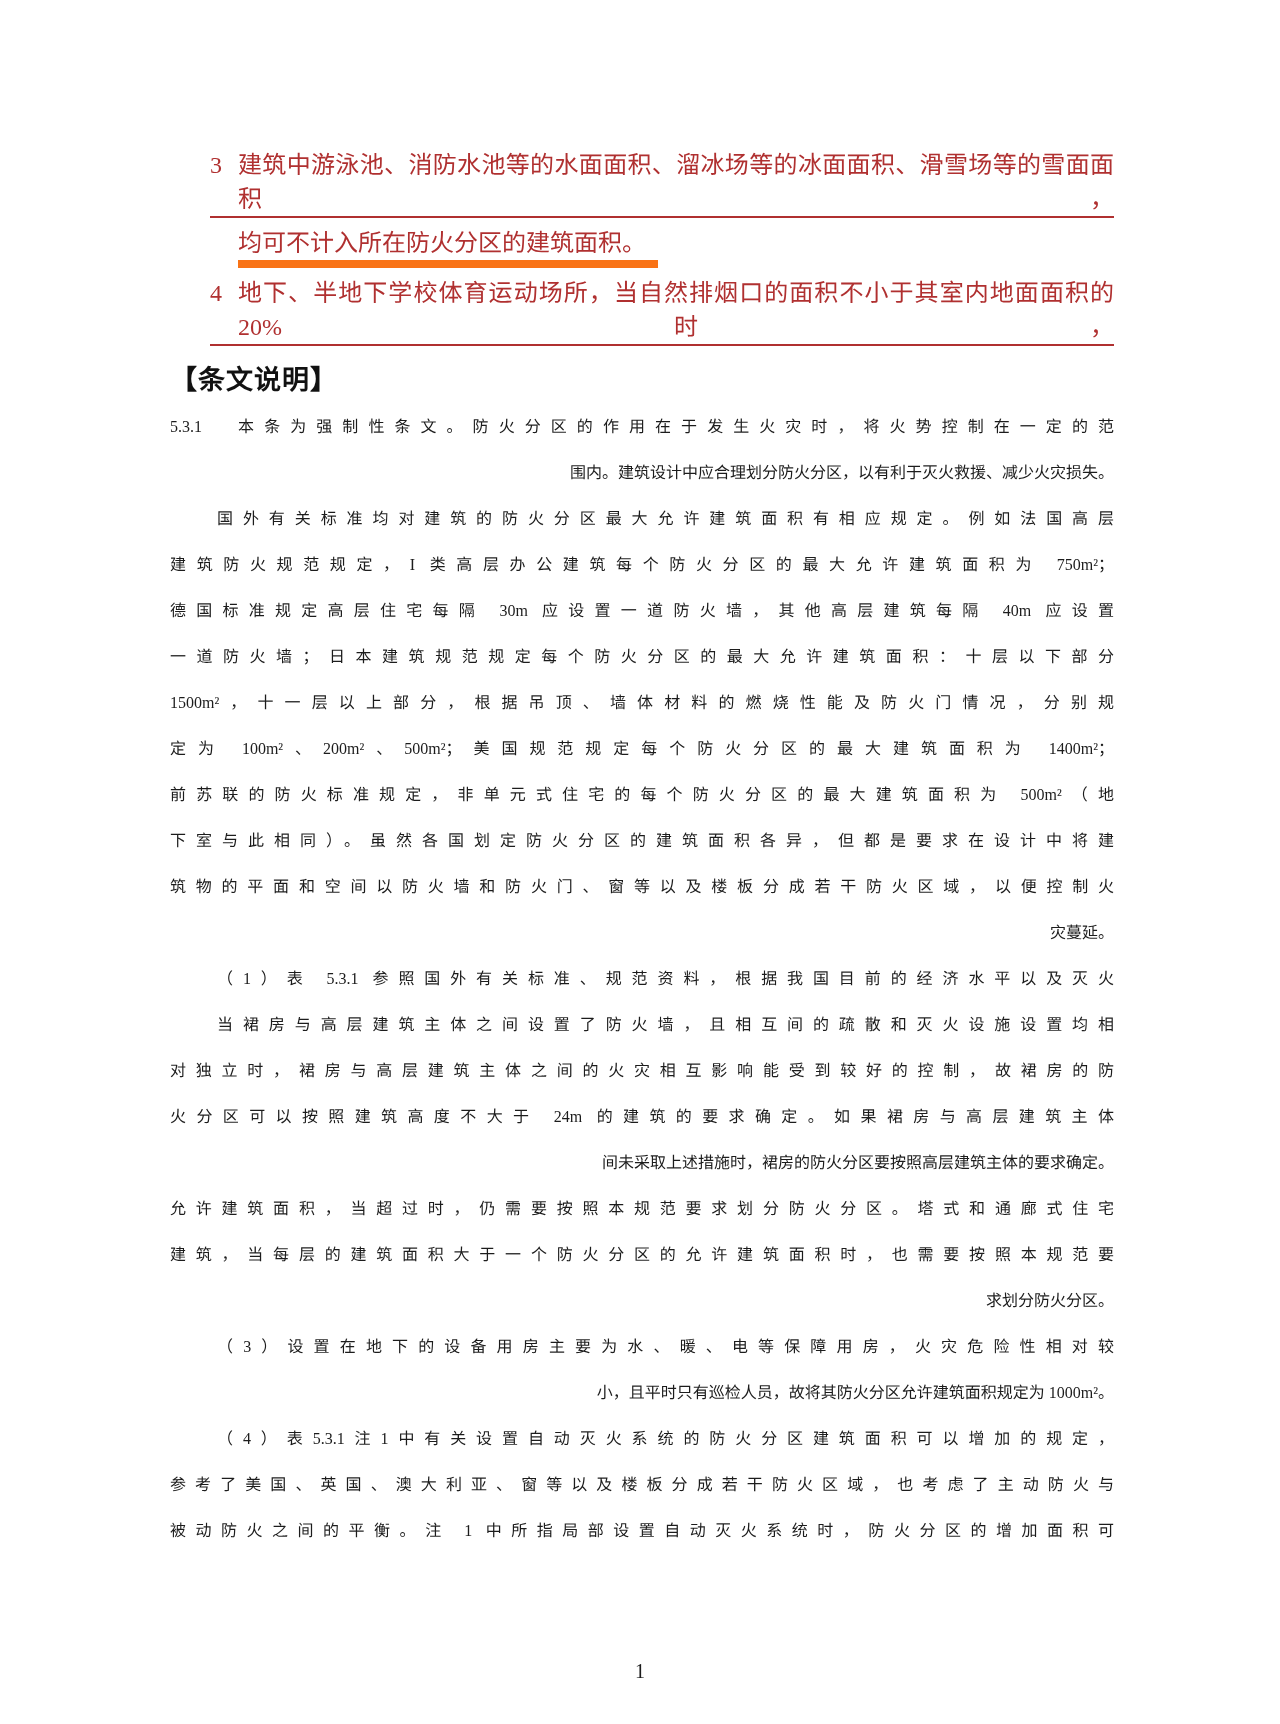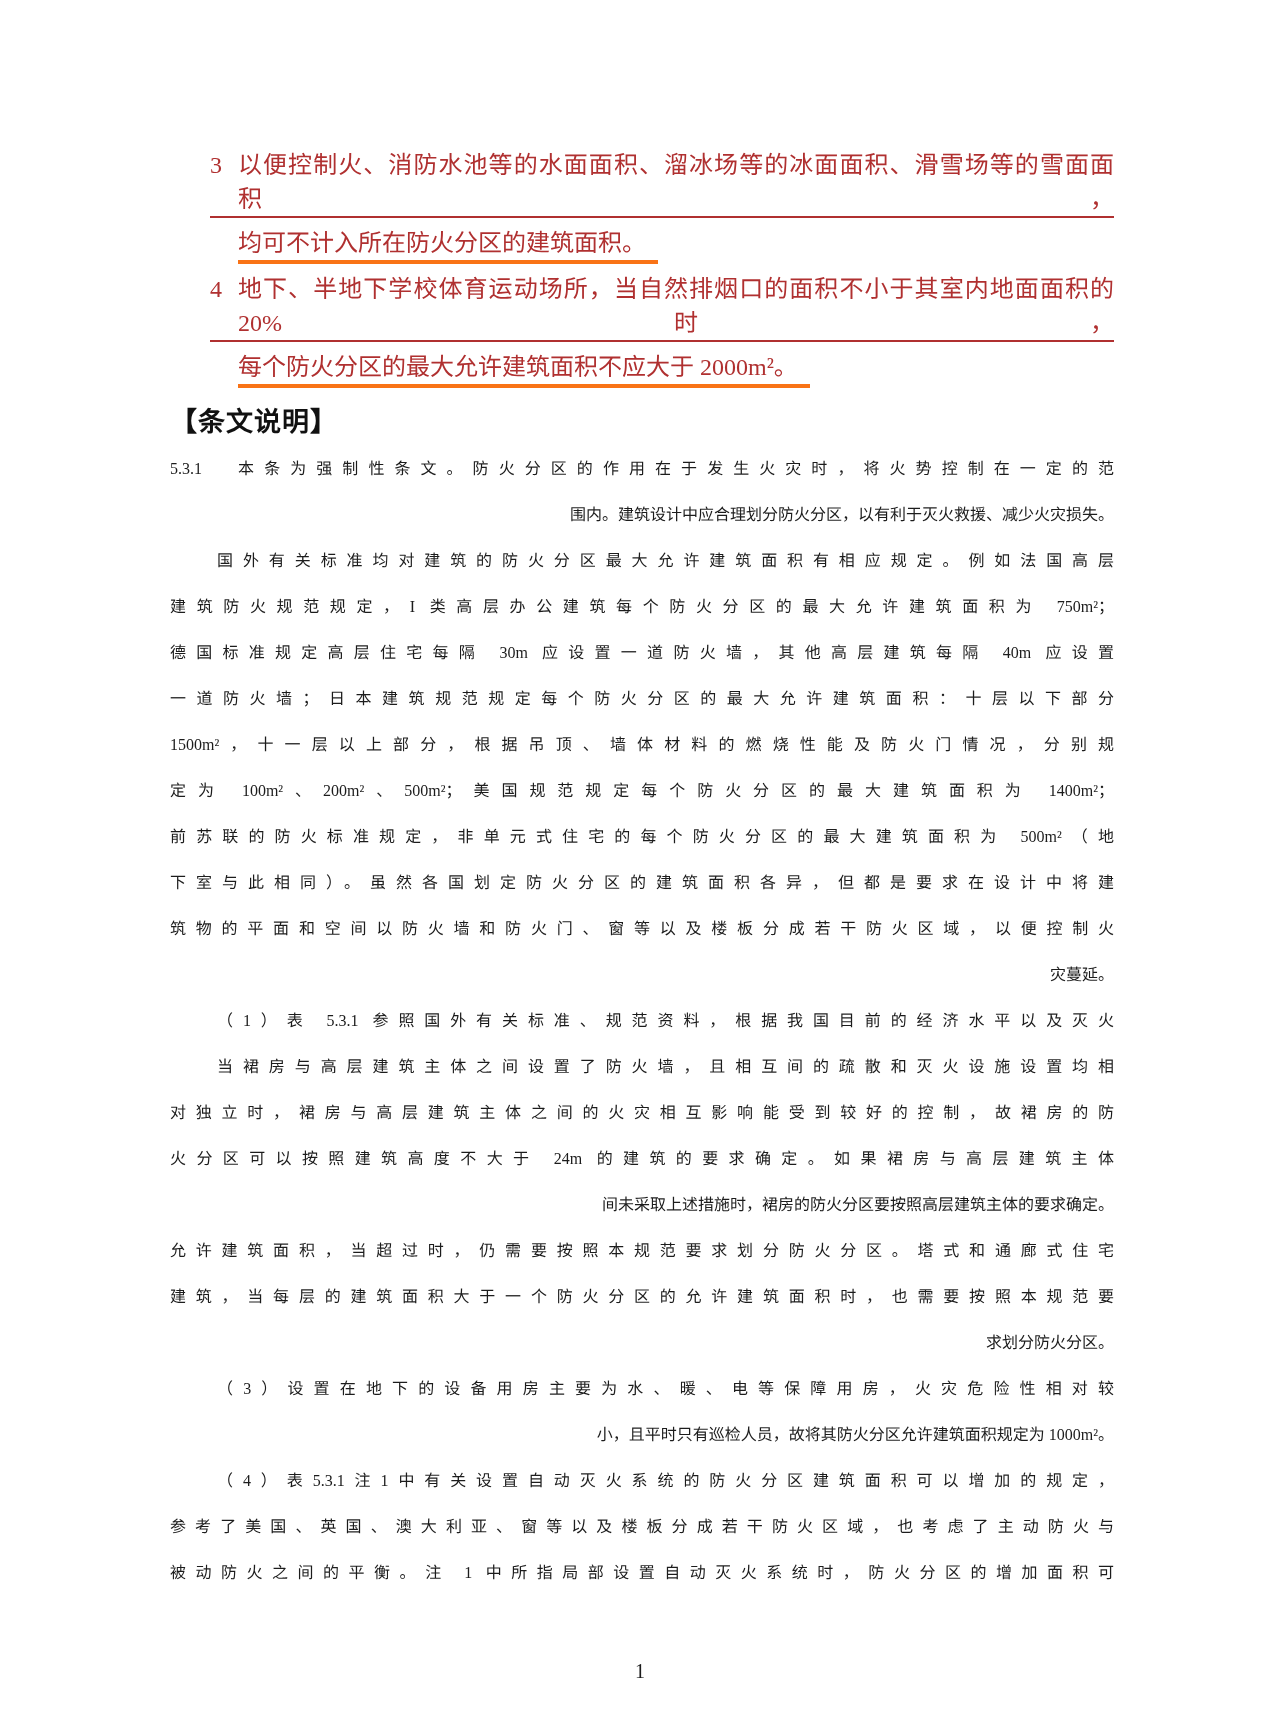--- a/index.html
+++ b/index.html
@@ -35,21 +35,21 @@
   }
   .rnum { flex: none; width: 28px; }
   .rtext {
     flex: 1;
     text-align: justify;
     text-align-last: justify;
   }
   .rl2 { margin-left: 28px; margin-bottom: 8px; }
   .rtail {
     display: inline-block;
-    border-bottom: 4px solid #f97316;
+    border-bottom: 8px solid #f97316;
     padding-right: 12px;
     line-height: 34px;
   }
 
   
   .heading {
     font-size: 27px;
     font-weight: bold;
     color: #111111;
     line-height: 40px;
@@ -85,33 +85,30 @@
 </head>
 <body>
 
 <div class="page">
   <div class="content">
 
     <div class="red-section">
       <div class="red-item">
         <div class="rl rl1">
           <span class="rnum">3</span>
-          <span class="rtext">以便控制火、消防水池等的水面面积、溜冰场等的冰面面积、滑雪场等的雪面面积，</span>
+          <span class="rtext">建筑中游泳池、消防水池等的水面面积、溜冰场等的冰面面积、滑雪场等的雪面面积，</span>
         </div>
         <div class="rl rl2">
           <span class="rtail">均可不计入所在防火分区的建筑面积。</span>
         </div>
       </div>
       <div class="red-item">
         <div class="rl rl1">
           <span class="rnum">4</span>
           <span class="rtext">地下、半地下学校体育运动场所，当自然排烟口的面积不小于其室内地面面积的 20%时，</span>
-        </div>
-        <div class="rl rl2">
-          <span class="rtail">每个防火分区的最大允许建筑面积不应大于 2000m²。</span>
         </div>
       </div>
     </div>
 
     <div class="heading">【条文说明】</div>
 
     <div class="body-text">
       <div class="bl">5.3.1　本条为强制性条文。防火分区的作用在于发生火灾时，将火势控制在一定的范</div>
       <div class="bl end">围内。建筑设计中应合理划分防火分区，以有利于灭火救援、减少火灾损失。</div>
       <div class="bl ind">国外有关标准均对建筑的防火分区最大允许建筑面积有相应规定。例如法国高层</div>

